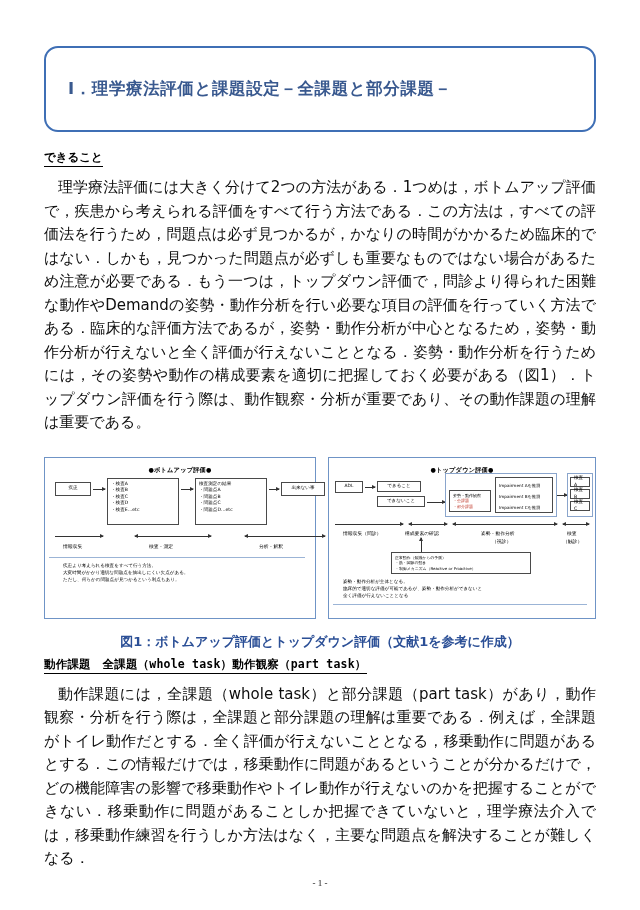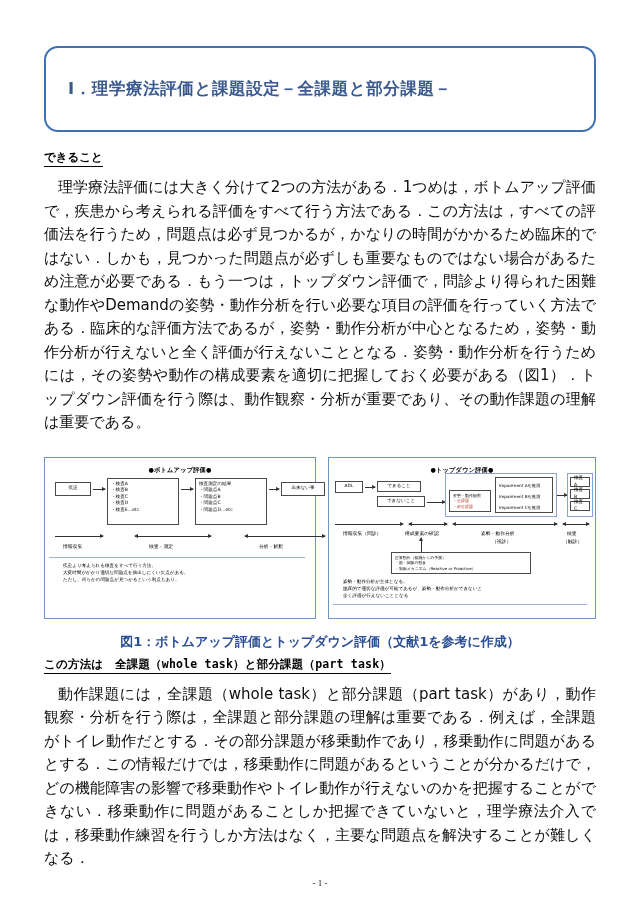--- a/index.html
+++ b/index.html
@@ -332,17 +332,17 @@
       <div class="dnote" style="left:14px; top:127px;">臨床的で適切な評価が可能であるが、姿勢・動作分析ができないと</div>
       <div class="dnote" style="left:14px; top:134px;">全く評価が行えないこととなる</div>
 
       <div class="divider" style="left:4px; top:146px; width:254px;"></div>
     </div>
   </div>
 
   <div class="fig-caption">図1：ボトムアップ評価とトップダウン評価（文献1を参考に作成）</div>
 
   
-  <div class="heading heading-2 heading-mono">この方法は　全課題（whole task）と部分課題（part task）</div>
-  <div class="para"><span class="indent"></span><span>動作課題には，全課題（whole task）と部分課題（part task）があり，動作観察・分析を行う際は，全課題と部分課題の理解は重要である．例えば，全課題がトイレ動作だとする．その部分課題が移乗動作であり，移乗動作に問題があるとする．この情報だけでは，移乗動作に問題があるということが分かるだけで，どの機能障害の影響で移乗動作やトイレ動作が行えないのかを把握することができない．移乗動作に問題があることしか把握できていないと，理学療法介入では，移乗動作練習を行うしか方法はなく，主要な問題点を解決することが難しくなる．</span></div>
+  <div class="heading heading-2 heading-mono">動作課題　全課題（whole task）動作観察（part task）</div>
+  <div class="para"><span class="indent"></span><span>動作課題には，全課題（whole task）と部分課題（part task）があり，動作観察・分析を行う際は，全課題と部分課題の理解は重要である．例えば，全課題がトイレ動作だとする．全く評価が行えないこととなる，移乗動作に問題があるとする．この情報だけでは，移乗動作に問題があるということが分かるだけで，どの機能障害の影響で移乗動作やトイレ動作が行えないのかを把握することができない．移乗動作に問題があることしか把握できていないと，理学療法介入では，移乗動作練習を行うしか方法はなく，主要な問題点を解決することが難しくなる．</span></div>
 
   <div class="page-number">- 1 -</div>
 </div>
 
 </body></html>

